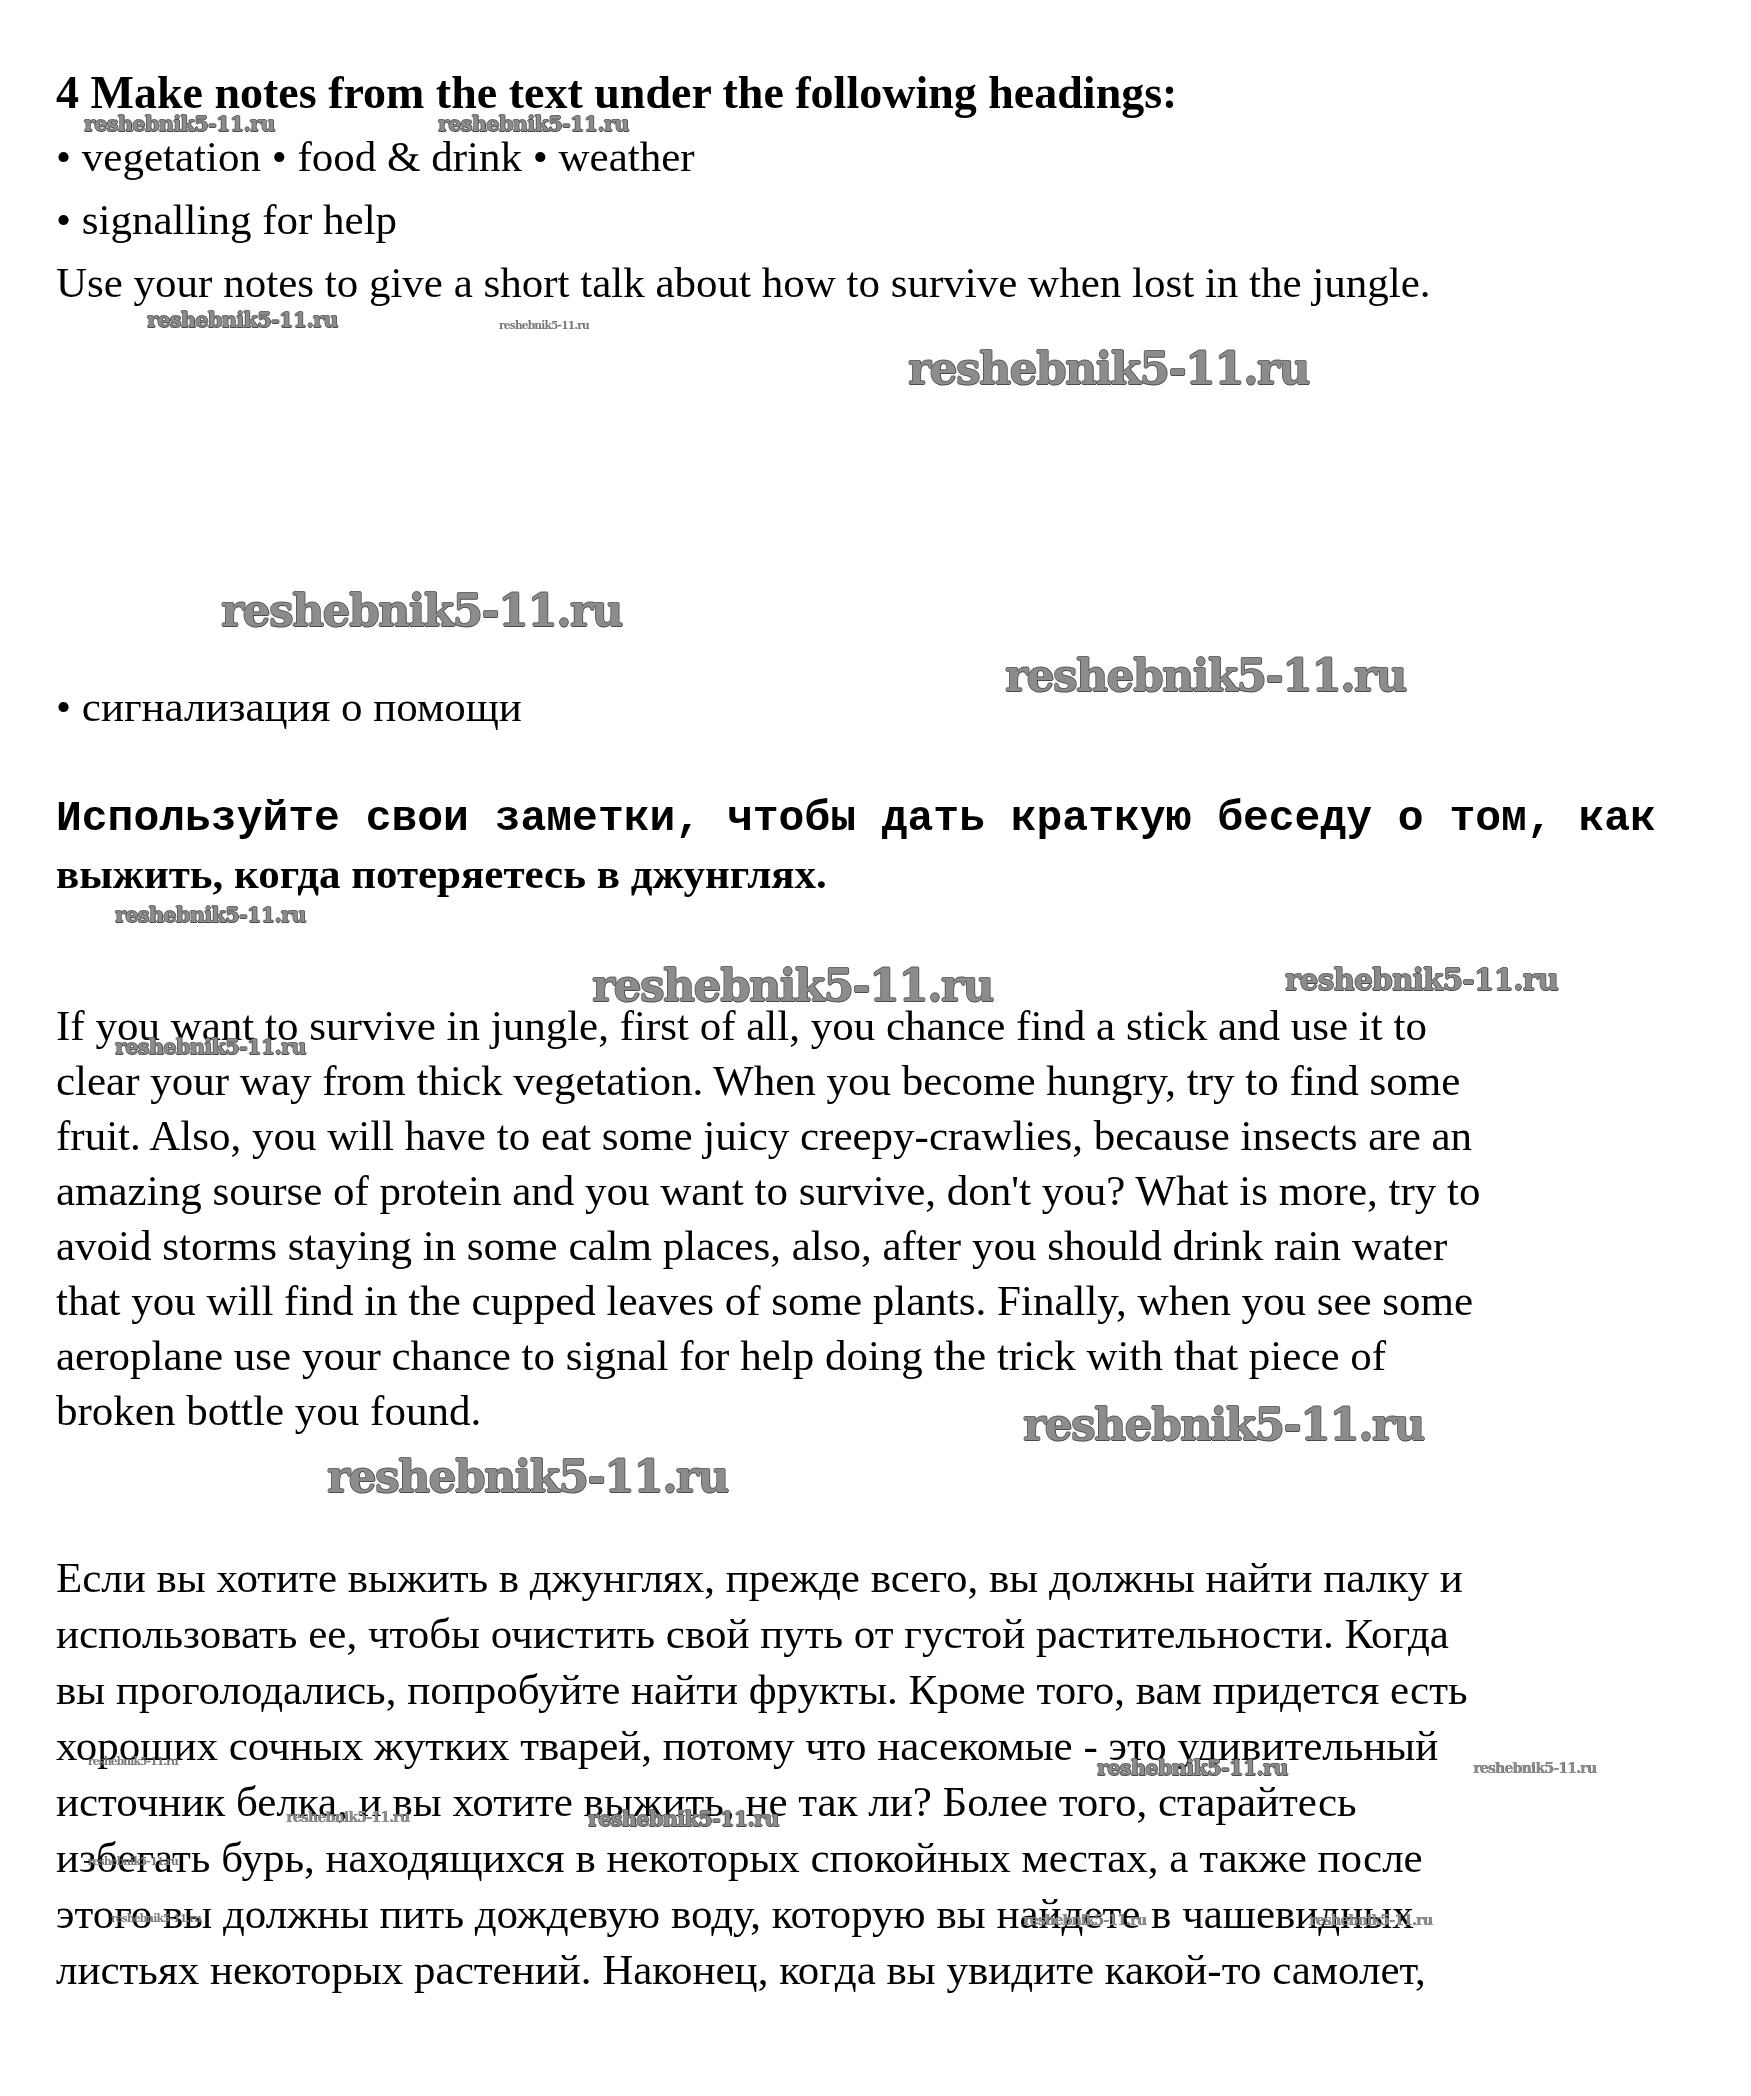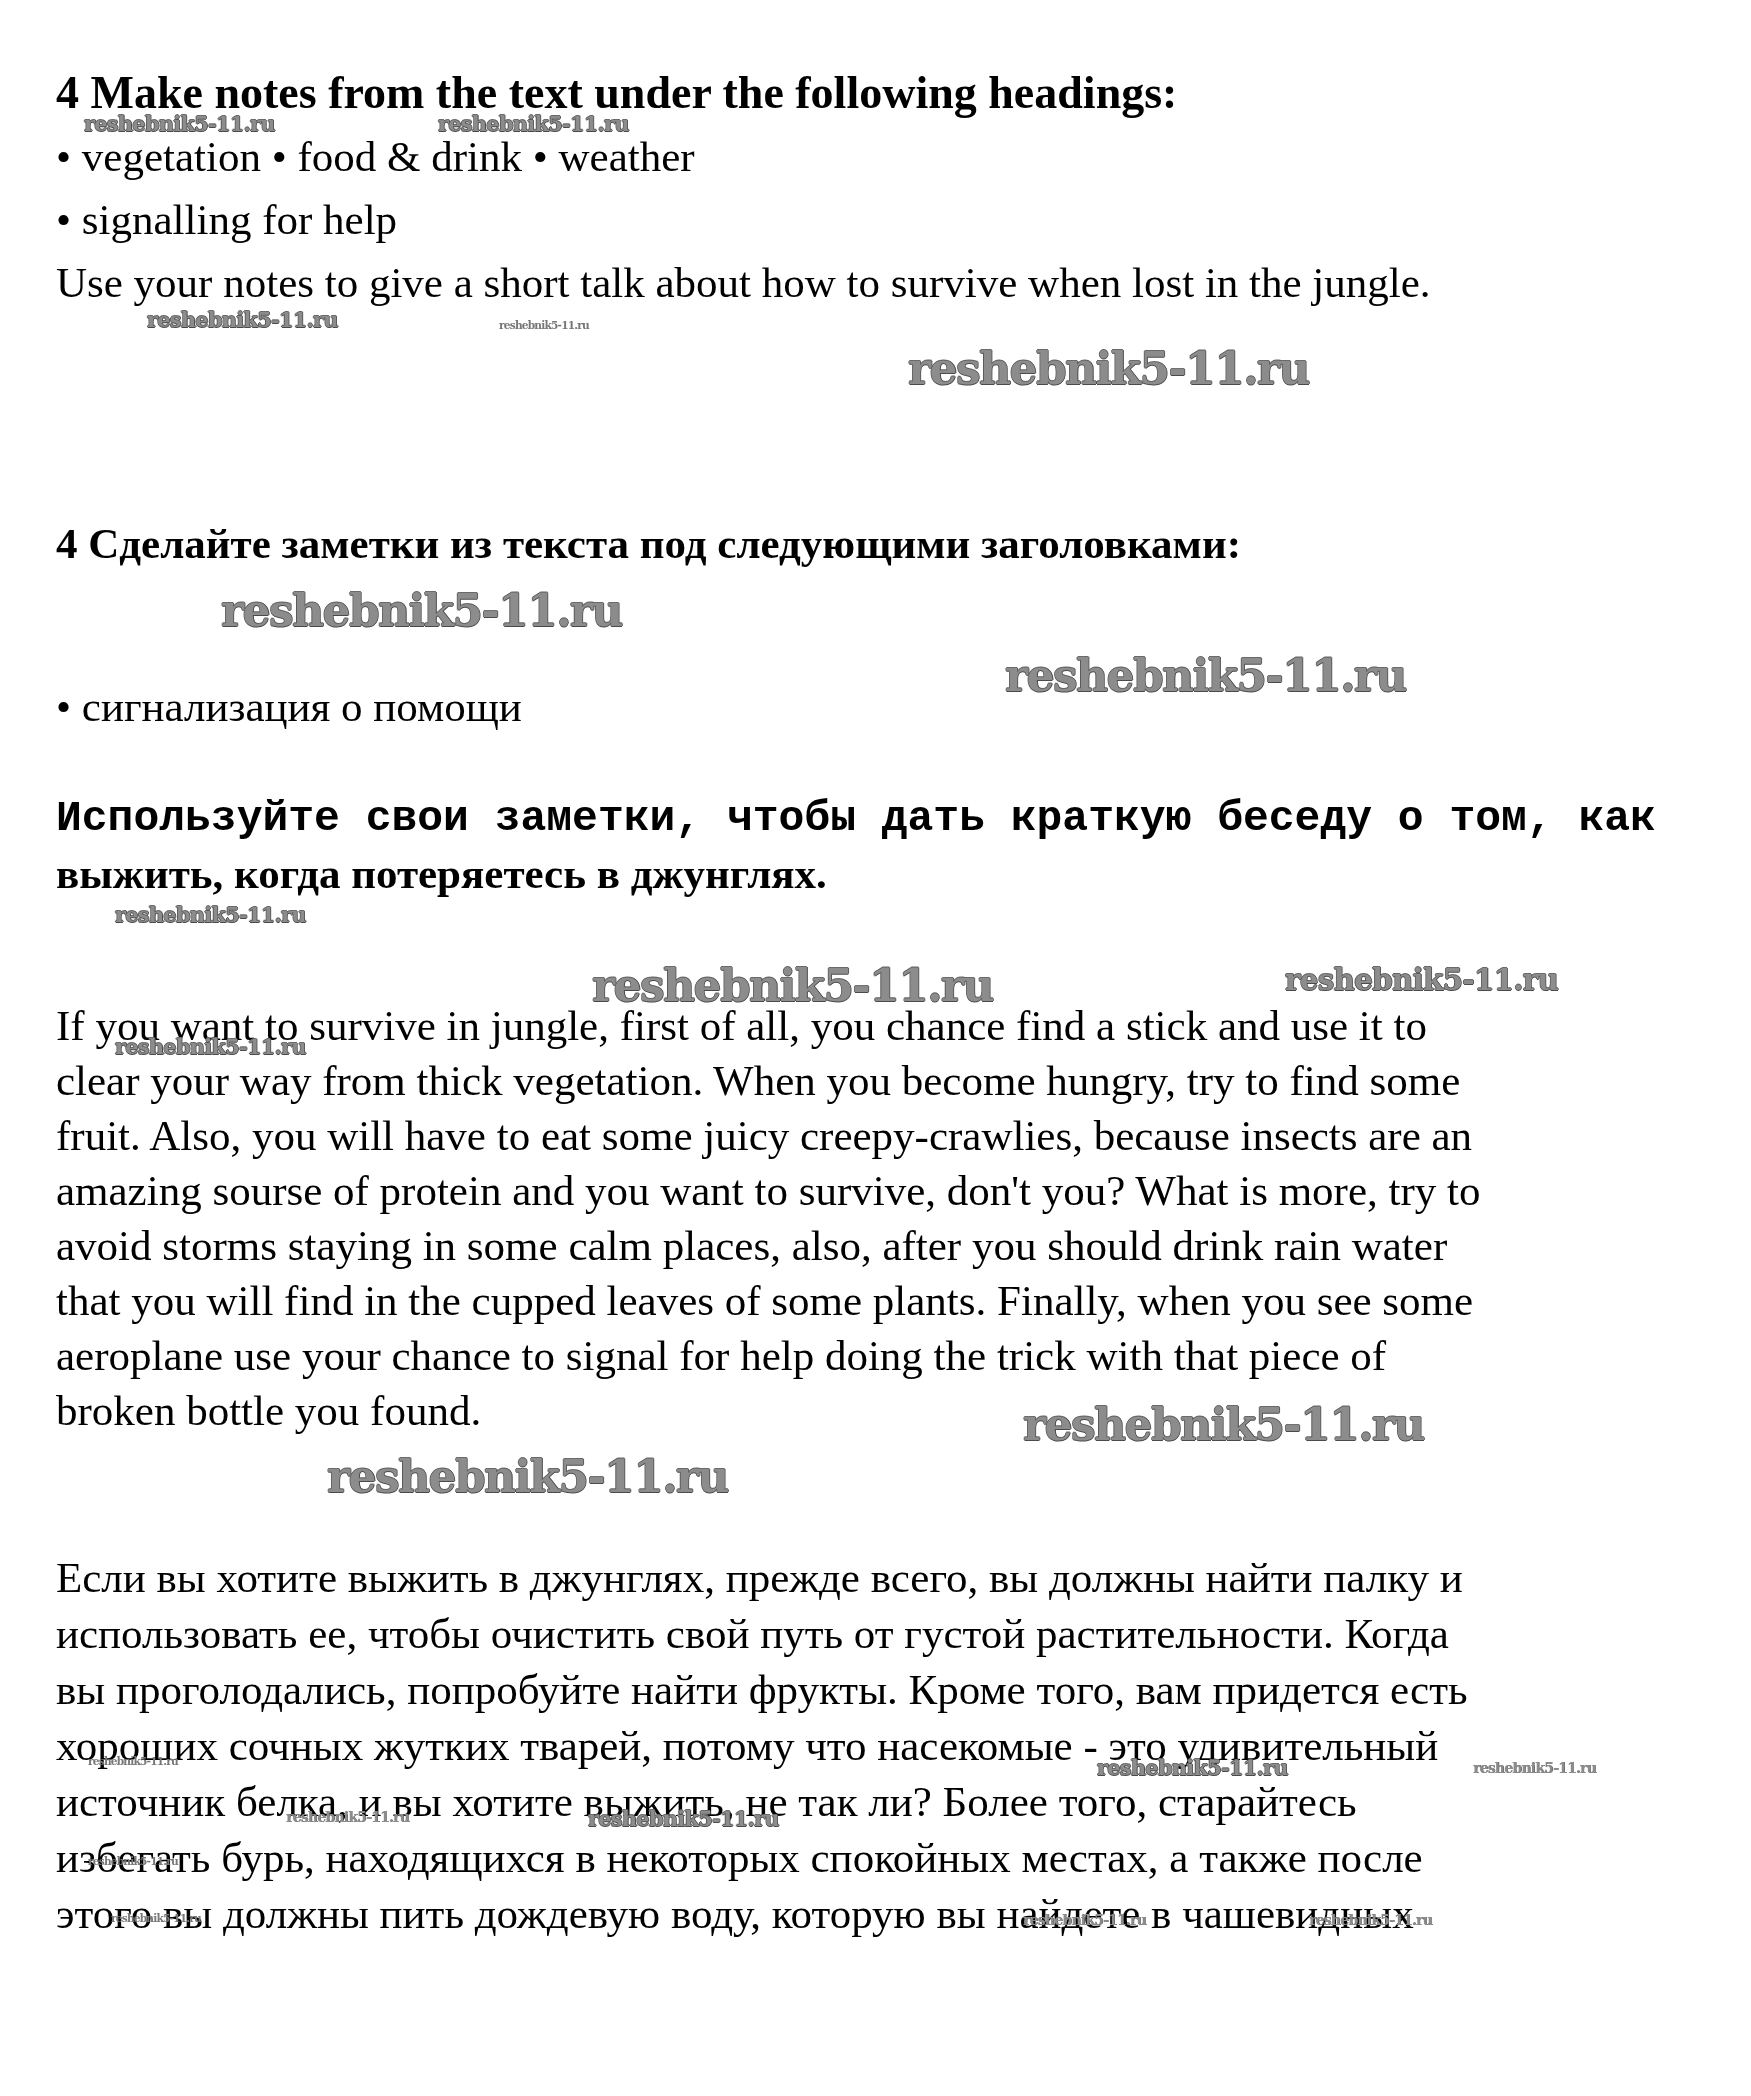--- a/index.html
+++ b/index.html
@@ -58,21 +58,20 @@
 </head>
 <body>
 
 <div class="page">
 
   <div class="line bold" style="top:54px;font-size:46px;">4 Make notes from the text under the following headings:</div>
   <div class="line" style="top:119px;">• vegetation • food &amp; drink • weather</div>
   <div class="line" style="top:182px;">• signalling for help</div>
   <div class="line" style="top:245px;">Use your notes to give a short talk about how to survive when lost in the jungle.</div>
 
-  <div class="line bold" style="top:506px;">4 Сделайте заметки из текста под следующими заголовками:</div>
   <div class="line" style="top:669px;">• сигнализация о помощи</div>
   <div class="line bold" style="top:781px;font-family:Liberation Mono, monospace;">Используйте свои заметки, чтобы дать краткую беседу о том, как</div>
   <div class="line bold" style="top:836px;">выжить, когда потеряетесь в джунглях.</div>
 
   <div class="para" style="top:982px;line-height:55px;">
     <span class="pl">If you want to survive in jungle, first of all, you chance find a stick and use it to</span>
     <span class="pl">clear your way from thick vegetation. When you become hungry, try to find some</span>
     <span class="pl">fruit. Also, you will have to eat some juicy creepy-crawlies, because insects are an</span>
     <span class="pl">amazing sourse of protein and you want to survive, don't you? What is more, try to</span>
     <span class="pl">avoid storms staying in some calm places, also, after you should drink rain water</span>
@@ -82,20 +81,21 @@
   </div>
 
   <div class="para" style="top:1534px;line-height:56px;">
     <span class="pl">Если вы хотите выжить в джунглях, прежде всего, вы должны найти палку и</span>
     <span class="pl">использовать ее, чтобы очистить свой путь от густой растительности. Когда</span>
     <span class="pl">вы проголодались, попробуйте найти фрукты. Кроме того, вам придется есть</span>
     <span class="pl">хороших сочных жутких тварей, потому что насекомые - это удивительный</span>
     <span class="pl">источник белка, и вы хотите выжить, не так ли? Более того, старайтесь</span>
     <span class="pl">избегать бурь, находящихся в некоторых спокойных местах, а также после</span>
     <span class="pl">этого вы должны пить дождевую воду, которую вы найдете в чашевидных</span>
+    <span class="pl">листьях некоторых растений. Наконец, когда вы увидите какой-то самолет,</span>
   </div>
 
   <div class="wm m" style="left:84px;top:97px;">reshebnik5-11.ru</div>
   <div class="wm m" style="left:438px;top:97px;">reshebnik5-11.ru</div>
   <div class="wm m" style="left:147px;top:293px;">reshebnik5-11.ru</div>
   <div class="wm xs" style="left:499px;top:304px;">reshebnik5-11.ru</div>
   <div class="wm xl" style="left:908px;top:331px;">reshebnik5-11.ru</div>
 
   <div class="wm xl" style="left:221px;top:573px;">reshebnik5-11.ru</div>
   <div class="wm xl" style="left:1005px;top:638px;">reshebnik5-11.ru</div>

